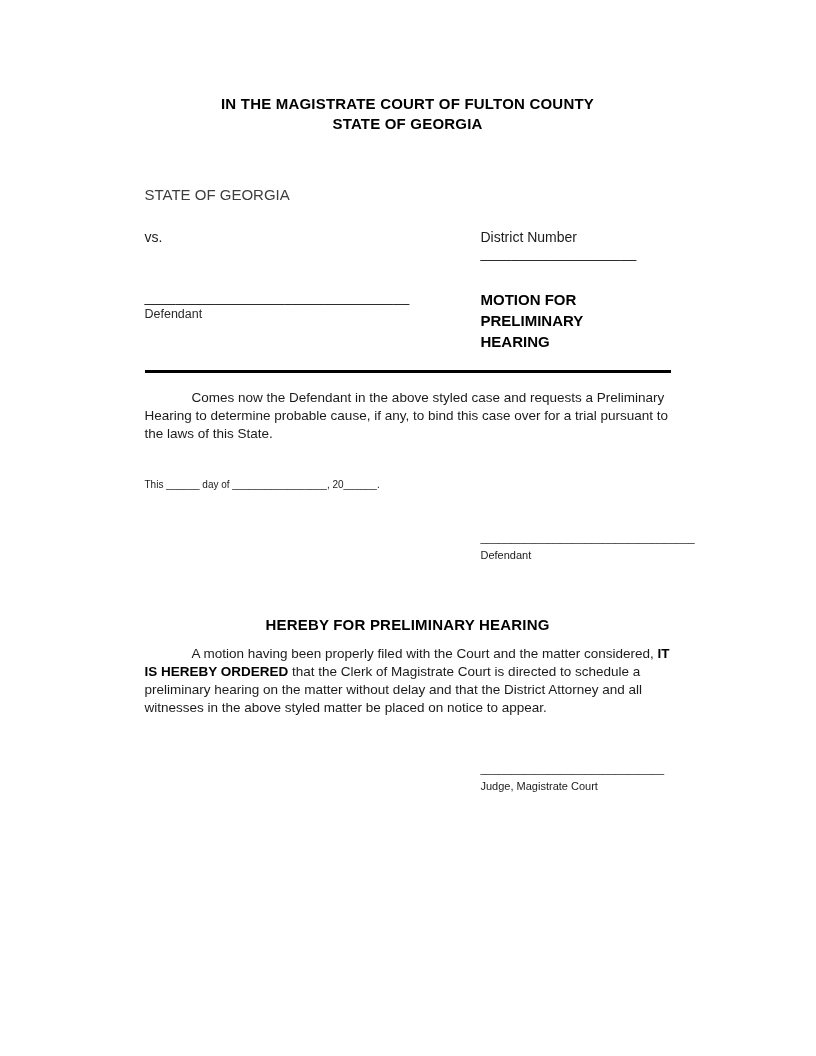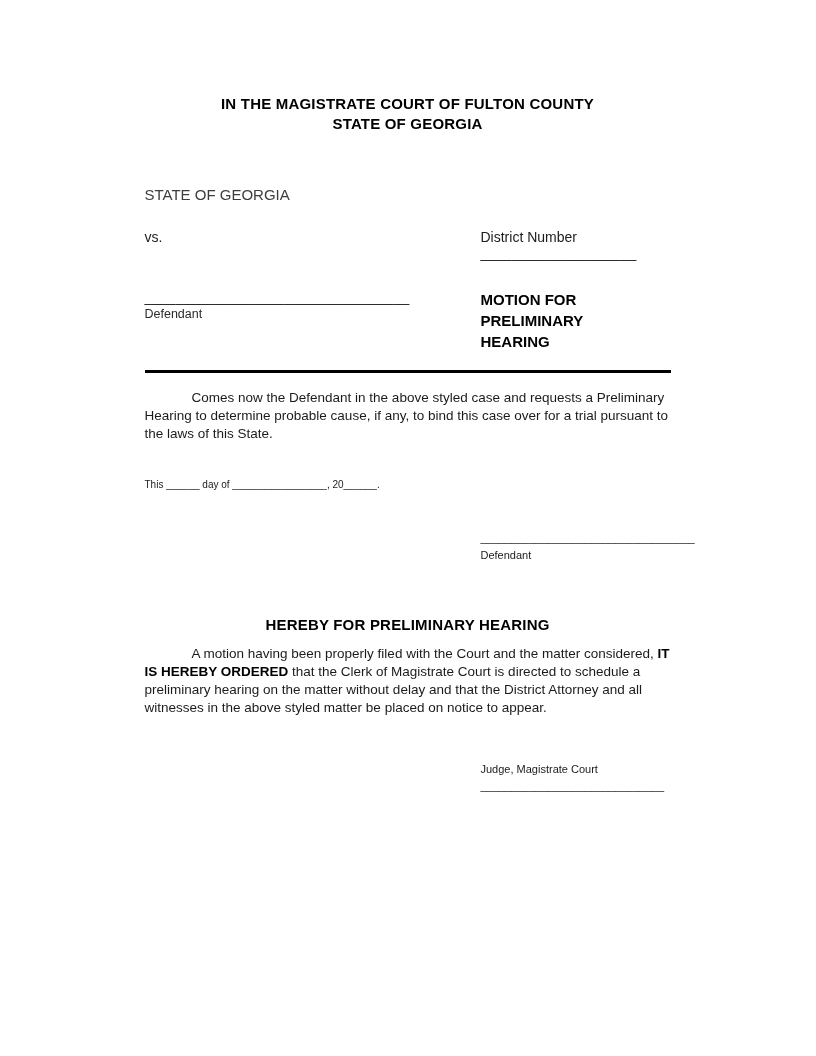--- a/index.html
+++ b/index.html
@@ -125,18 +125,18 @@
       <div>___________________________________</div>
       <div>Defendant</div>
     </div>
 
     <div class="order-title">HEREBY FOR PRELIMINARY HEARING</div>
 
     <p class="body-para order-para"><span>A motion having been properly filed with the Court and the matter considered, </span><span class="bold">IT IS HEREBY ORDERED</span><span> that the Clerk of Magistrate Court is directed to schedule a preliminary hearing on the matter without delay and that the District Attorney and all witnesses in the above styled matter be placed on notice to appear.</span></p>
 
 
     <div class="sig-block sig-block2">
+      <div>______________________________</div>
       <div>Judge, Magistrate Court</div>
-      <div>______________________________</div>
     </div>
 
   </div>
 </div>
 
 </body></html>

